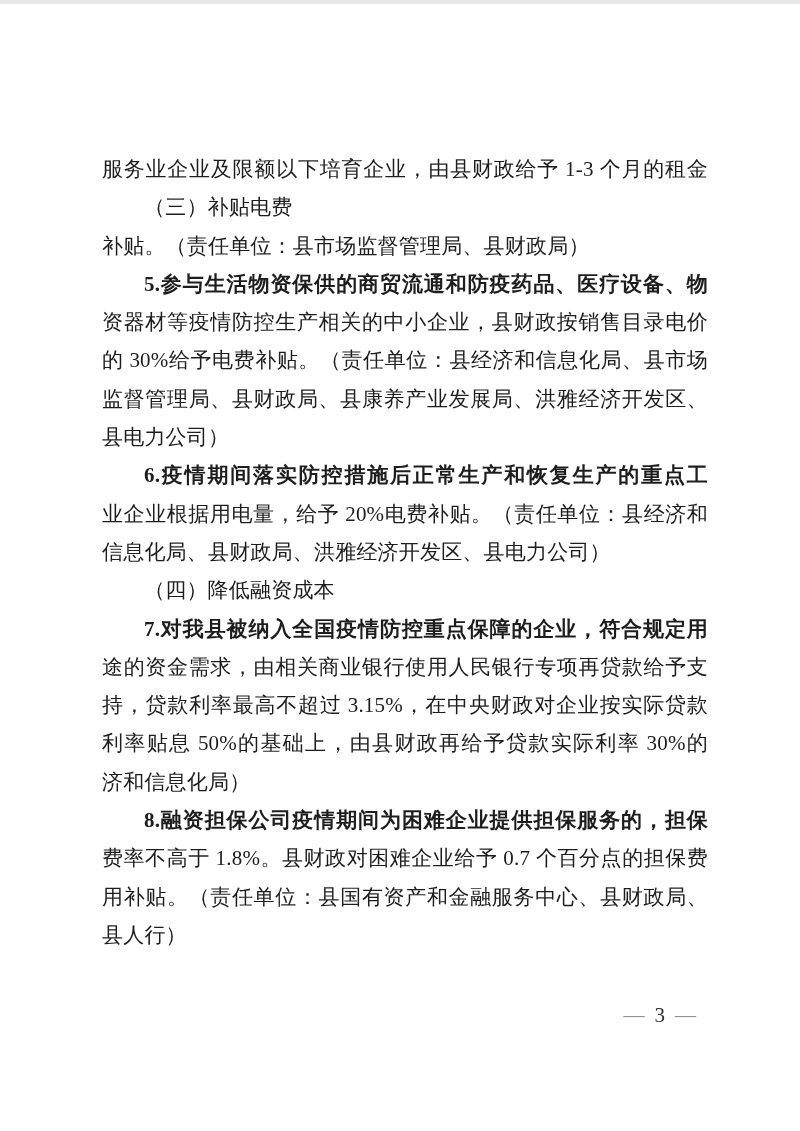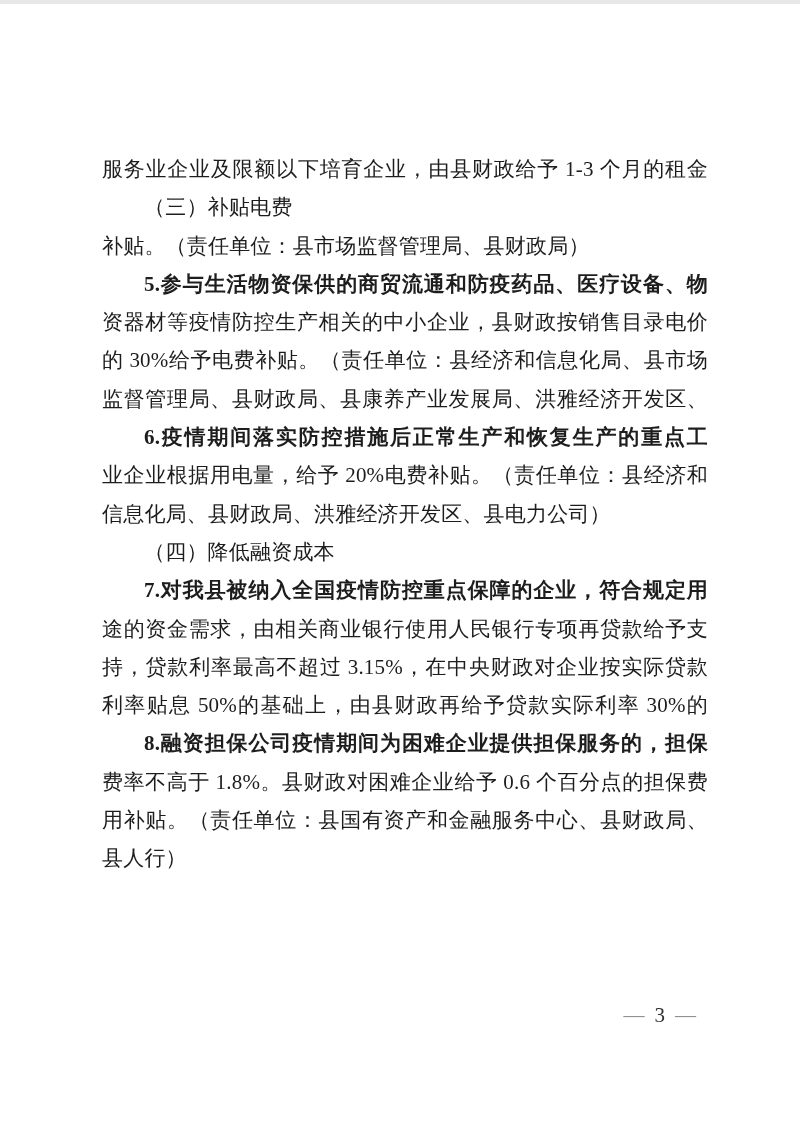--- a/index.html
+++ b/index.html
@@ -53,30 +53,32 @@
 
 <div class="page">
   <div class="content">
     <div class="line full">服务业企业及限额以下培育企业，由县财政给予 1-3 个月的租金</div>
     <div class="line indent">（三）补贴电费</div>
     <div class="line">补贴。（责任单位：县市场监督管理局、县财政局）</div>
     <div class="line indent full">5.参与生活物资保供的商贸流通和防疫药品、医疗设备、物</div>
     <div class="line full">资器材等疫情防控生产相关的中小企业，县财政按销售目录电价</div>
     <div class="line full">的 30%给予电费补贴。（责任单位：县经济和信息化局、县市场</div>
     <div class="line full">监督管理局、县财政局、县康养产业发展局、洪雅经济开发区、</div>
+    <div class="line">县电力公司）</div>
     <div class="line indent full">6.疫情期间落实防控措施后正常生产和恢复生产的重点工</div>
     <div class="line full">业企业根据用电量，给予 20%电费补贴。（责任单位：县经济和</div>
     <div class="line">信息化局、县财政局、洪雅经济开发区、县电力公司）</div>
     <div class="line indent">（四）降低融资成本</div>
     <div class="line indent full">7.对我县被纳入全国疫情防控重点保障的企业，符合规定用</div>
     <div class="line full">途的资金需求，由相关商业银行使用人民银行专项再贷款给予支</div>
     <div class="line full">持，贷款利率最高不超过 3.15%，在中央财政对企业按实际贷款</div>
     <div class="line full">利率贴息 50%的基础上，由县财政再给予贷款实际利率 30%的</div>
+    <div class="line">济和信息化局）</div>
     <div class="line indent full">8.融资担保公司疫情期间为困难企业提供担保服务的，担保</div>
-    <div class="line full">费率不高于 1.8%。县财政对困难企业给予 0.6 个百分点的担保费</div>
+    <div class="line full">费率不高于 1.8%。县财政对困难企业给予 0.7 个百分点的担保费</div>
     <div class="line full">用补贴。（责任单位：县国有资产和金融服务中心、县财政局、</div>
     <div class="line">县人行）</div>
   </div>
 
   <div class="footer">
     <span class="dash">—</span><span class="num">3</span><span class="dash">—</span>
   </div>
 </div>
 
 </body></html>

